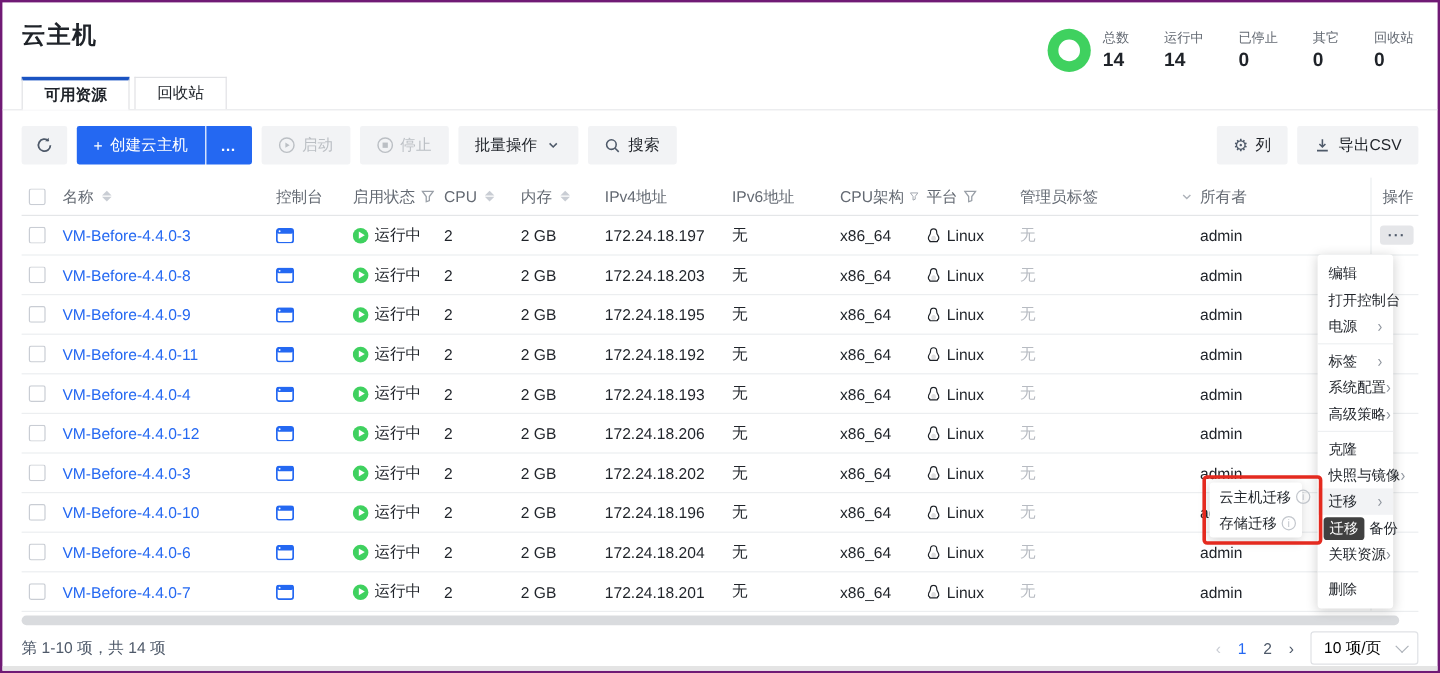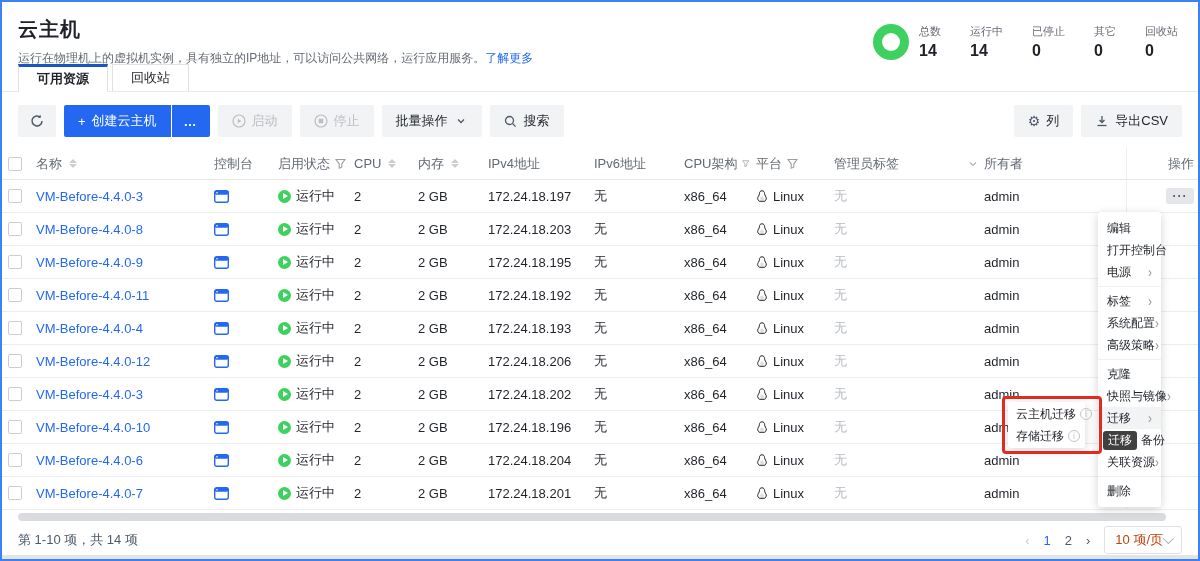--- a/index.html
+++ b/index.html
@@ -1,19 +1,19 @@
 <!DOCTYPE html>
 <html><head>
 <meta charset="utf-8">
 <style>
   * { margin:0; padding:0; box-sizing:border-box; }
   html,body { width:1200px; height:561px; }
   body { font-family:"Liberation Sans","DejaVu Sans",sans-serif; background:#cfcfcf; }
   .frame { position:relative; width:1200px; height:561px; background:#fff;
-           border:2px solid #3b82f6; overflow:hidden; }
+           border:2px solid #701a75; overflow:hidden; }
 
   
   .header { display:flex; justify-content:space-between; padding:14px 20px 0 16px; height:62px; }
   .page-title { font-size:20px; font-weight:bold; color:#1f2329; letter-spacing:1px; }
   .page-sub { margin-top:7px; font-size:12px; color:#646a73; }
   .link { color:#2468f2; cursor:pointer; text-decoration:none; }
 
   .stats { display:flex; align-items:center; gap:0; margin-top:4px; }
   .donut { width:36px; height:36px; border-radius:50%; background:#3fd15f; position:relative; margin-right:10px; }
   .donut::after { content:""; position:absolute; left:9px; top:9px; width:18px; height:18px; border-radius:50%; background:#fff; }
@@ -38,21 +38,21 @@
   .btn.icon-only { padding:0 12px; }
   .btn.disabled { color:#bbbfc4; cursor:default; }
   .split { display:inline-flex; }
   .btn.primary { background:#2468f2; color:#fff; border-radius:2px 0 0 2px; }
   .btn.primary-more { background:#2468f2; color:#fff; border-radius:0 2px 2px 0; padding:0 12px; margin-left:1px; letter-spacing:1px; font-weight:bold; }
   .spacer { flex:1; }
   .gicon { display:inline-flex; width:14px; height:14px; align-items:center; justify-content:center; }
   .gear-glyph { font-size:14px; line-height:1; color:#4e5969; }
 
   
-  .tablewrap { padding:0 0; position:relative; }
+  .tablewrap { padding:0 16px; position:relative; }
   .trow { display:grid; align-items:center;
     grid-template-columns:34px 178px 64px 76px 64px 70px 106px 90px 72px 78px 150px 142px 1fr;
     height:33px; border-bottom:1px solid #eceef0; font-size:13px; color:#1f2329; }
   .trow.head { height:32px; color:#646a73; font-size:13px; border-bottom:1px solid #e4e6e8; }
   .cell { display:flex; align-items:center; gap:5px; padding-right:6px; overflow:hidden; white-space:nowrap; }
   .cell.actions { justify-content:flex-end; padding-right:4px; border-left:1px solid #eceef0; height:100%; }
   .trow.head .cell.actions { color:#646a73; }
   .checkbox { width:14px; height:14px; border:1px solid #c9cdd4; border-radius:2px; background:#fff; margin-left:6px; }
   .name-link { color:#2468f2; cursor:pointer; }
   .muted { color:#b7bbc2; }
@@ -67,21 +67,21 @@
   .more-btn { width:28px; height:16px; border-radius:3px; background:#e5e6e9; color:#4e5969; border:none;
       font-size:12px; line-height:10px; letter-spacing:1px; cursor:pointer; font-weight:bold; }
 
   
   .hscroll { position:absolute; left:16px; top:511px; width:1148px; height:8px; border-radius:4px; background:#d9dbde; }
   .footer { position:absolute; left:0; right:0; top:522px; height:32px; display:flex; align-items:center; padding:0 16px; font-size:13px; color:#4e5969; }
   .pager { margin-left:auto; display:flex; align-items:center; gap:14px; font-size:13px; }
   .pg { cursor:pointer; color:#4e5969; }
   .pg.num-active { color:#2468f2; }
   .pg.disabled { color:#c9cdd4; cursor:default; }
-  .pagesize { display:flex; align-items:center; gap:0; height:28px; padding:0 10px; border:1px solid #dfe1e5; border-radius:3px; color:#c2410c; cursor:pointer; }
+  .pagesize { display:flex; align-items:center; gap:12px; height:28px; padding:0 10px; border:1px solid #dfe1e5; border-radius:3px; color:#000000; cursor:pointer; }
   .chev { width:8px; height:8px; border-right:1.5px solid #aeb3ba; border-bottom:1.5px solid #aeb3ba; transform:rotate(45deg) translateY(-2px); }
   .bottom-strip { position:absolute; left:0; right:0; bottom:0; height:4px; background:#e4e4e4; }
 
   
   .menu { position:absolute; left:1096px; top:210px; width:63px; background:#fff; border-radius:3px;
           box-shadow:0 2px 10px rgba(0,0,0,.18); padding:5px 0; z-index:20; font-size:12px; color:#1f2329; }
   .mi { height:22px; display:flex; align-items:center; padding:0 9px; cursor:pointer; white-space:nowrap; }
   .mi .arrow { margin-left:auto; color:#8f959e; font-size:12px; transform:scaleY(1.2); }
   .mi.active { background:#f2f3f5; }
   .mdiv { height:1px; background:#eef0f2; margin:3px 0; }
@@ -99,23 +99,20 @@
   svg { display:block; }
 </style>
 </head>
 <body>
 
 <div class="frame">
 
   <div class="header">
     <div>
       <div class="page-title">云主机</div>
-      <div class="page-sub">
-        <span>运行在物理机上的虚拟机实例，具有独立的IP地址，可以访问公共网络，运行应用服务。</span><a class="link">了解更多</a>
-      </div>
     </div>
     <div class="stats">
       <span class="donut"></span>
       <div class="stat">
         <div>
           <div class="lbl">总数</div>
           <div class="val">14</div>
         </div>
       </div>
 

